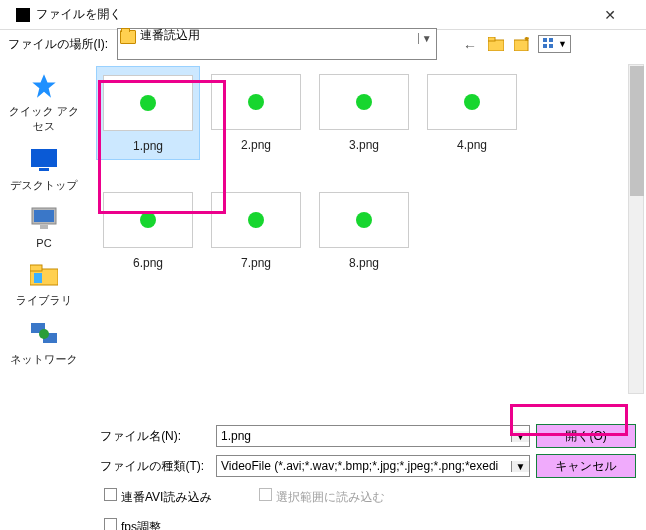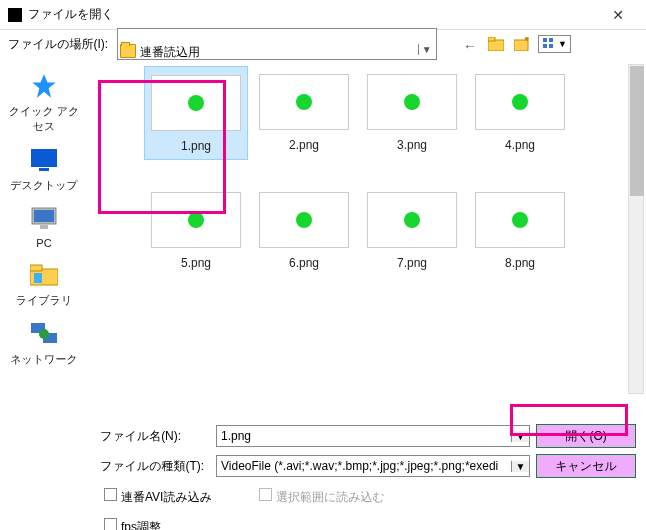--- a/index.html
+++ b/index.html
@@ -1,35 +1,35 @@
 <!DOCTYPE html>
 <html><head>
 <meta charset="utf-8">
 <style>
 * { box-sizing: border-box; margin: 0; padding: 0; font-family: "Yu Gothic UI", "Meiryo", sans-serif; }
 body { width: 646px; height: 530px; background: #fff; position: relative; overflow: hidden; }
 
-.titlebar { height: 30px; display: flex; align-items: center; padding: 0 8px; border-bottom: 1px solid #ddd; }
+.titlebar { height: 30px; display: flex; align-items: center; padding: 0 16px; border-bottom: 1px solid #ddd; }
 .titlebar .tb-icon { width: 14px; height: 14px; background: #000; margin-right: 6px; }
 .titlebar .tb-title { font-size: 12px; flex: 1; }
 .titlebar .tb-close { width: 40px; height: 28px; display: flex; align-items: center; justify-content: center; font-size: 14px; color: #333; }
 
 .locbar { height: 28px; display: flex; align-items: center; padding: 4px 8px; gap: 5px; }
 .loc-label { font-size: 12px; margin-right: 4px; }
-.loc-combo { flex: 1; display: flex; align-items: flex-start; border: 1px solid #888; padding: 15px 2px; background: #fff; height: 22px; max-width: 320px; }
+.loc-combo { flex: 1; display: flex; align-items: flex-end; border: 1px solid #888; padding: 15px 2px; background: #fff; height: 22px; max-width: 320px; }
 .loc-folder { width: 16px; height: 14px; background: #ffd050; border: 1px solid #c88b00; border-radius: 1px; margin-right: 4px; position: relative; }
 .loc-folder::before { content:""; position:absolute; top:-3px; left:0; width:7px; height:3px; background:#ffd050; border:1px solid #c88b00; border-bottom:none; border-radius:1px 1px 0 0; }
 .loc-text { font-size: 12px; flex: 1; }
 .loc-drop { width: 16px; text-align: center; font-size: 10px; color: #555; border-left: 1px solid #888; }
 .loc-tools { display: flex; align-items: center; gap: 6px; margin-left: 18px; }
 .tool { width: 20px; height: 20px; display:flex; align-items:center; justify-content:center; font-size:14px; color:#555; }
 .tool.yellow svg { fill:#ffd050; stroke:#c88b00; }
 .view-btn { display:flex; align-items:center; border:1px solid #888; padding:1px 3px; }
 
-.main { display: flex; height: 360px; position: relative; gap: 48px; }
+.main { display: flex; height: 360px; position: relative; }
 .sidebar { width: 88px; display: flex; flex-direction: column; align-items: center; padding-top: 12px; gap: 10px; }
 .side-item { display:flex; flex-direction:column; align-items:center; width: 80px; }
 .side-item .icon { width: 32px; height: 32px; display:flex; align-items:center; justify-content:center; margin-bottom:2px; }
 .side-item .lbl { font-size: 11px; text-align:center; color:#222; }
 
 .filepane { flex: 1; position: relative; padding: 8px 4px 8px 8px; }
 .grid { display: grid; grid-template-columns: repeat(4, 104px); gap: 24px 4px; }
 .file { width: 104px; display:flex; flex-direction:column; align-items:center; }
 .file.sel { background: #cce8ff; border: 1px solid #99d1ff; }
 .thumb { width: 90px; height: 56px; background:#fff; border:1px solid #ccc; margin-top:8px; display:flex; align-items:center; justify-content:center; }
@@ -172,26 +172,20 @@
         <div class="file">
           <div class="thumb">
             <div class="dot"></div>
           </div>
           <div class="fname">4.png</div>
         </div>
         <div class="file">
           <div class="thumb">
             <div class="dot"></div>
           </div>
-          <div class="fname">5.png</div>
-        </div>
-        <div class="file">
-          <div class="thumb">
-            <div class="dot"></div>
-          </div>
           <div class="fname">6.png</div>
         </div>
         <div class="file">
           <div class="thumb">
             <div class="dot"></div>
           </div>
           <div class="fname">7.png</div>
         </div>
         <div class="file">
           <div class="thumb">

